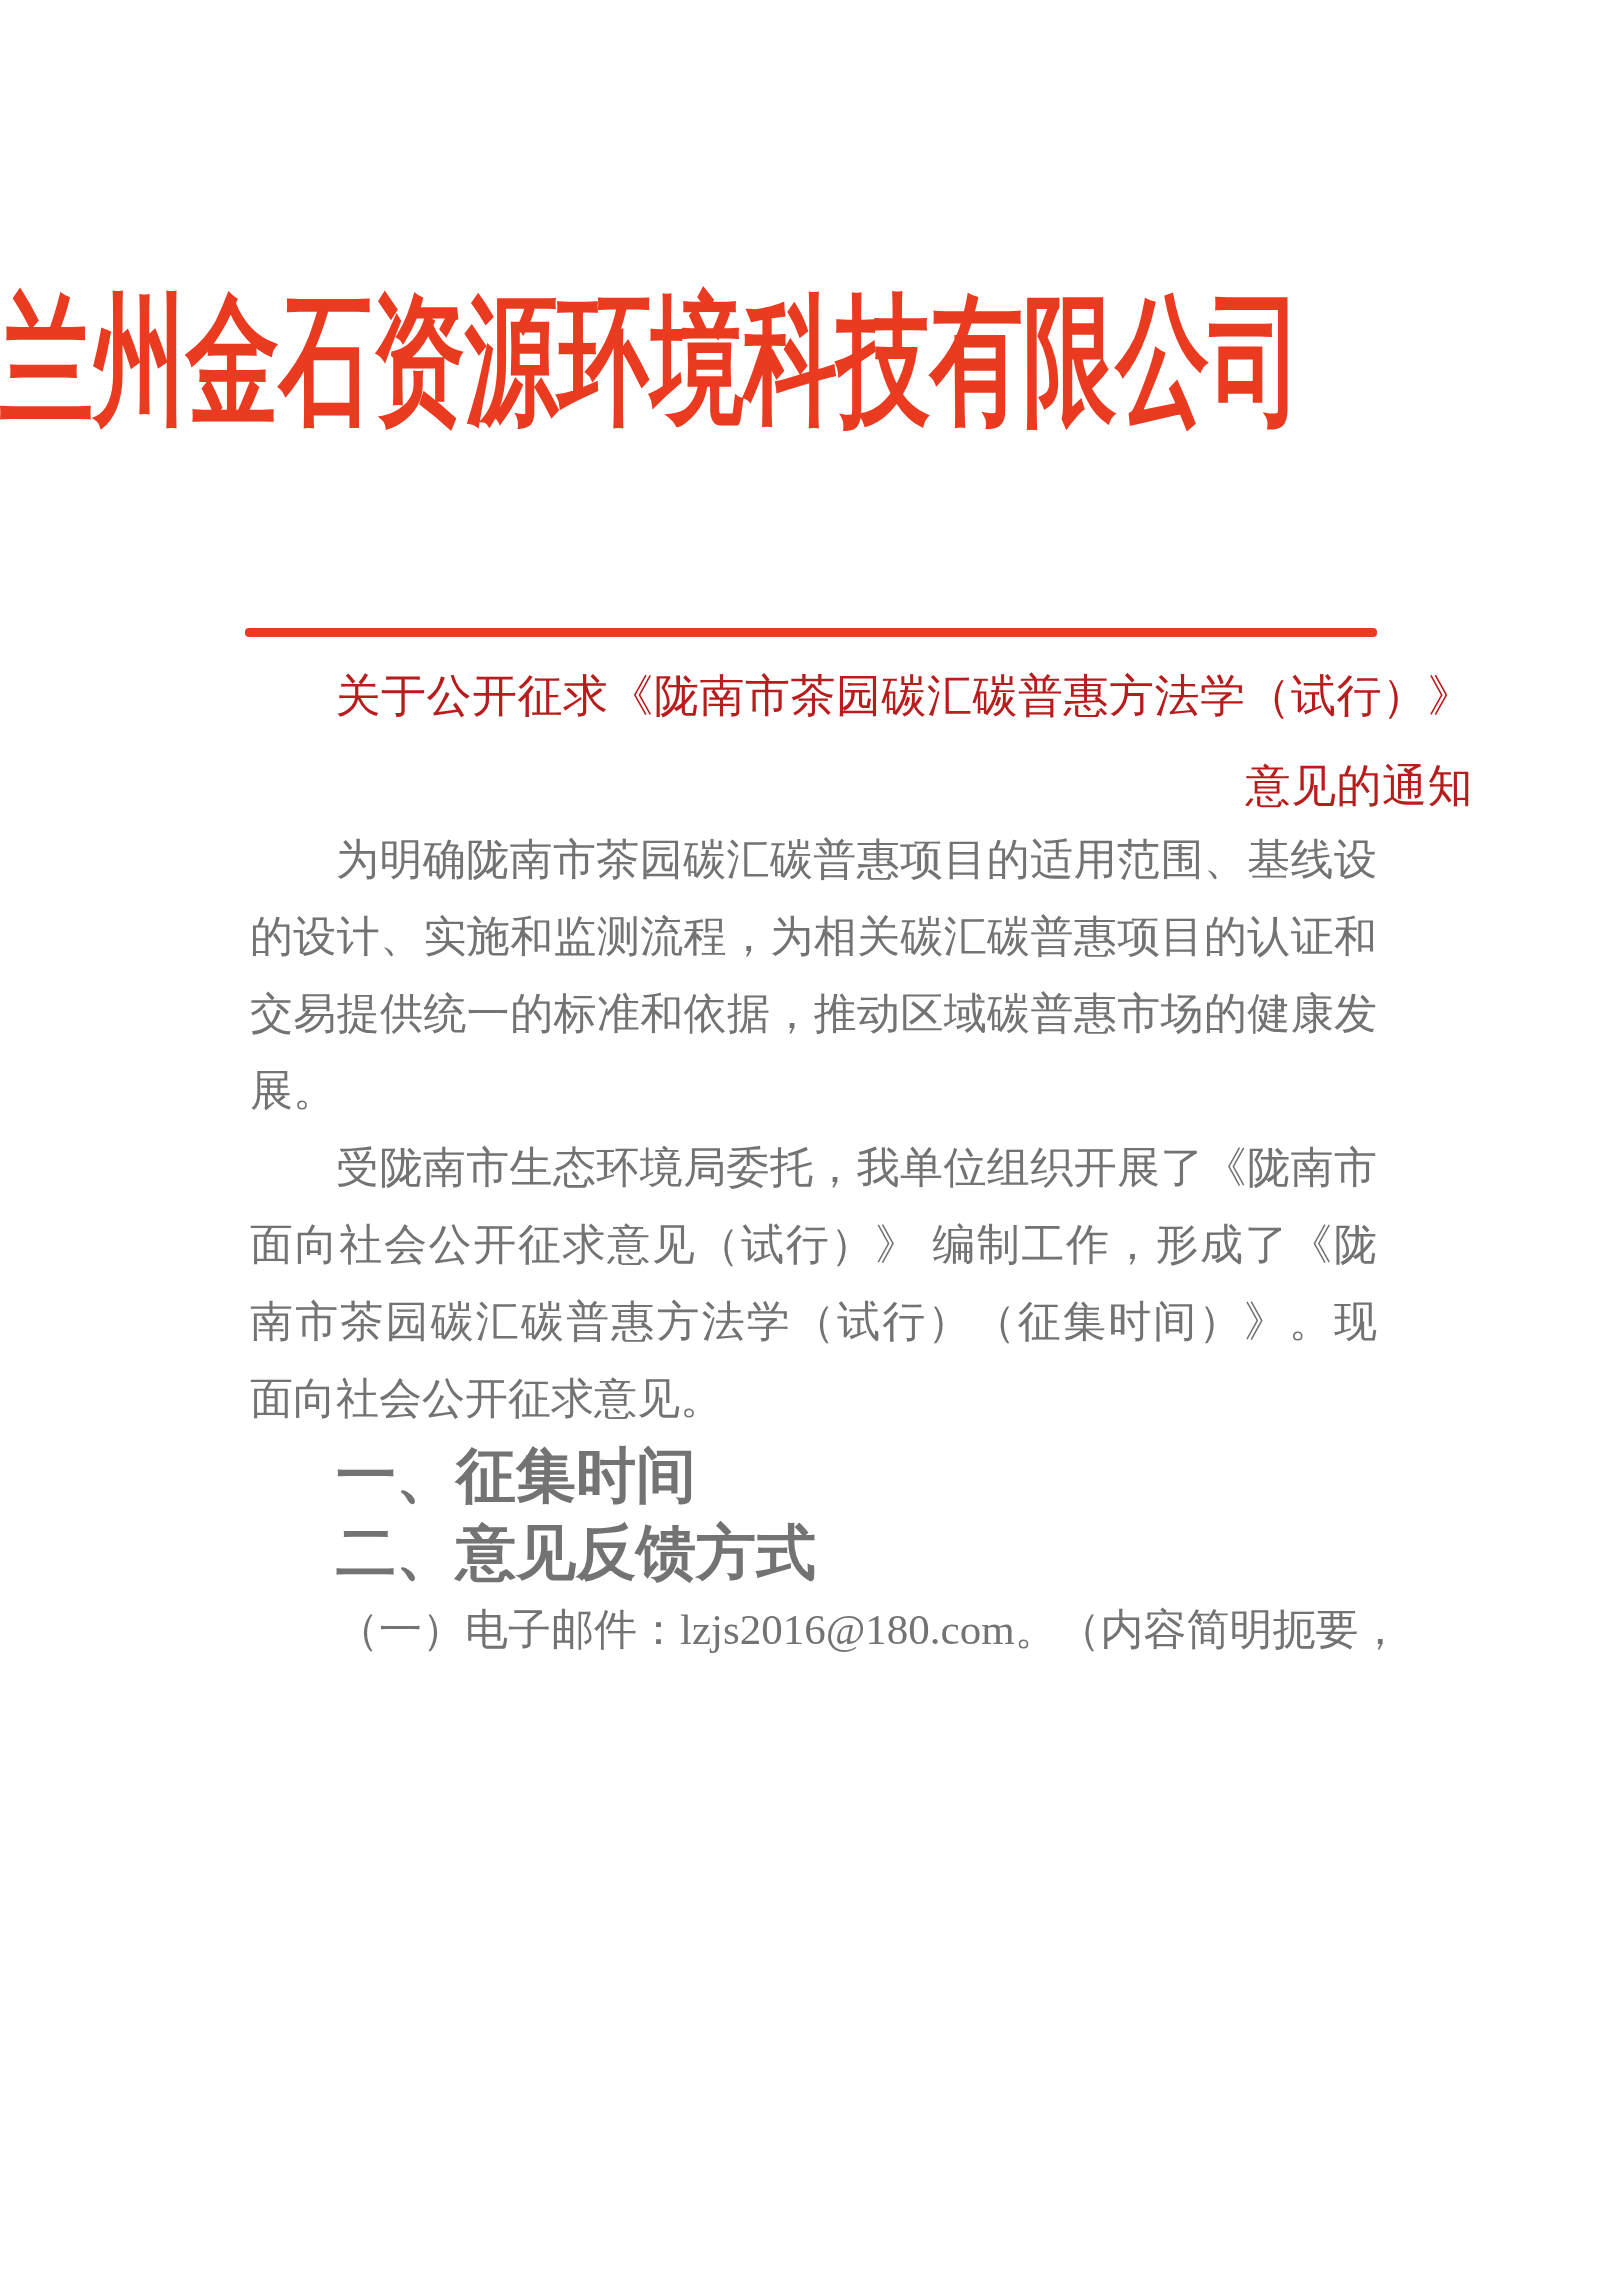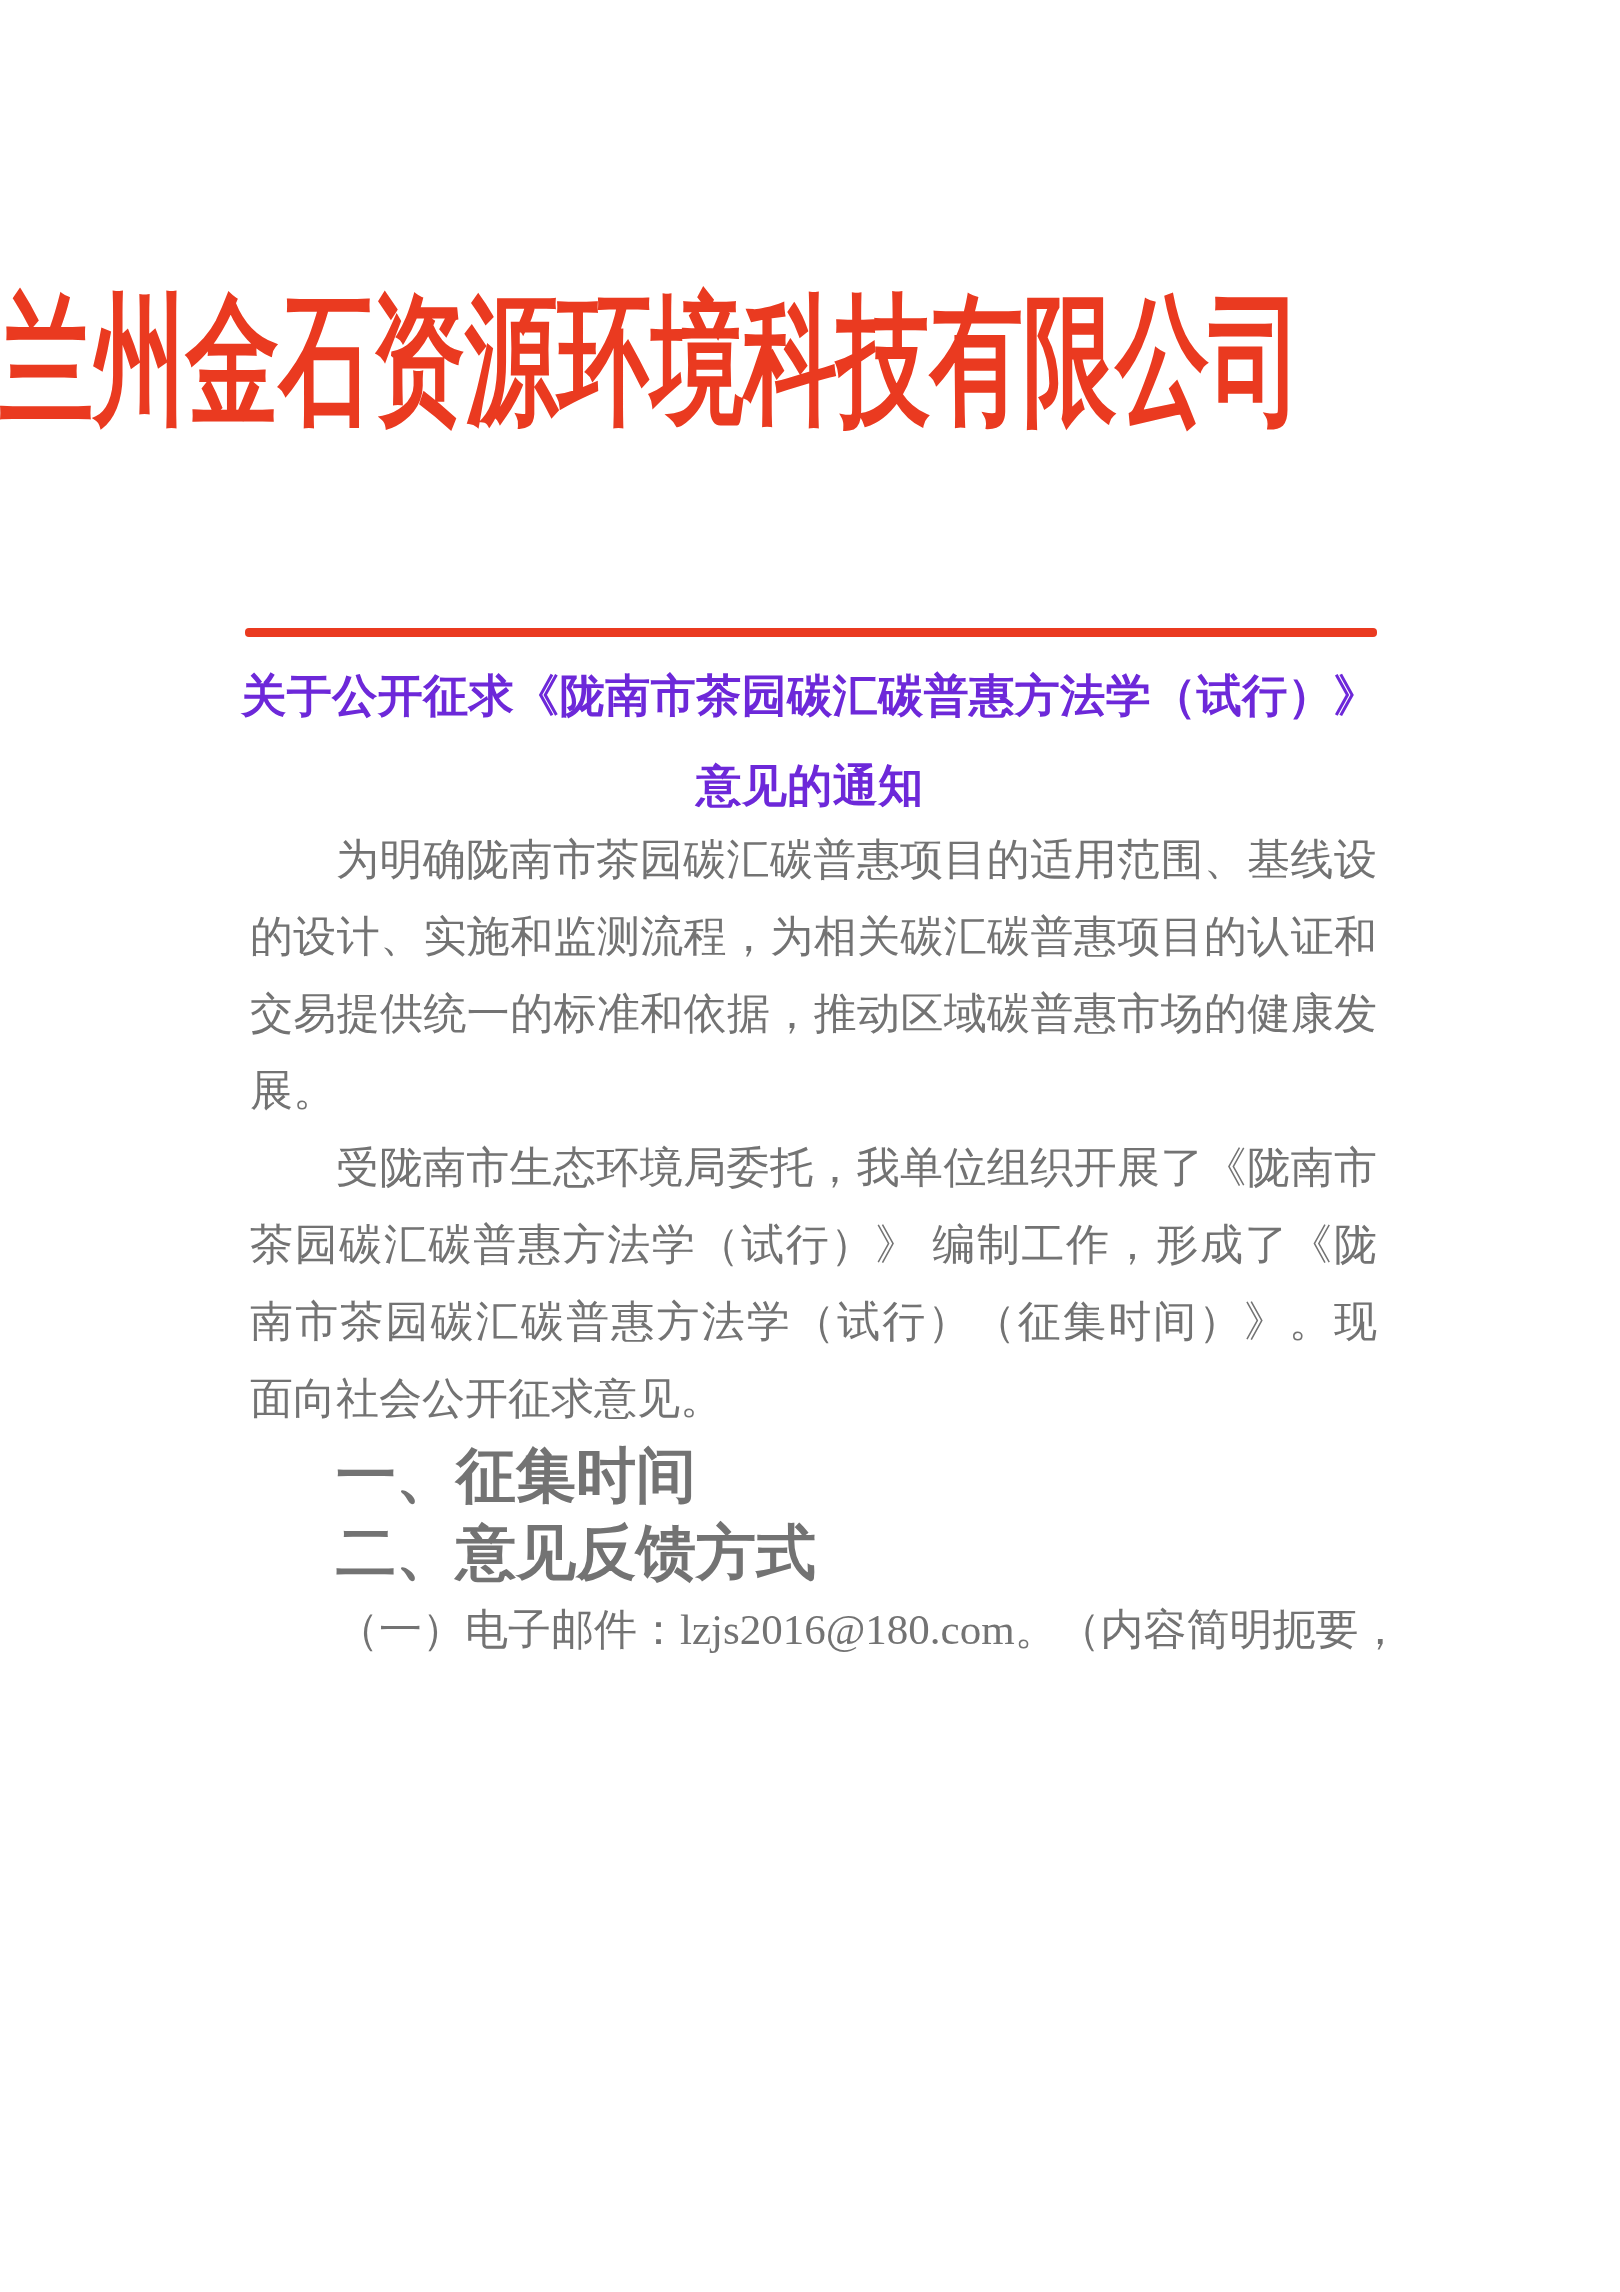--- a/index.html
+++ b/index.html
@@ -41,23 +41,23 @@
     width: 1132px; height: 8.8px;
     background: #ea3a20;
     border-radius: 3.9px;
   }
 
   
   .doc-title {
     position: absolute;
     left: 147px; top: 651px;
     width: 1326px;
-    text-align: center;
-    color: #6d28d9;
-    font-weight: 700;
+    text-align: right;
+    color: #b91c1c;
+    font-weight: 400;
   }
   .title-line {
     font-size: 45px;
     line-height: 90px;
     height: 90px;
     letter-spacing: 0.5px;
     white-space: nowrap;
   }
 
   
@@ -101,21 +101,21 @@
     <div class="title-line">关于公开征求《陇南市茶园碳汇碳普惠方法学（试行）》</div>
     <div class="title-line">意见的通知</div>
   </div>
 
   <div class="body-text">
     <div class="line indent fill">为明确陇南市茶园碳汇碳普惠项目的适用范围、基线设</div>
     <div class="line fill">的设计、实施和监测流程，为相关碳汇碳普惠项目的认证和</div>
     <div class="line fill">交易提供统一的标准和依据，推动区域碳普惠市场的健康发</div>
     <div class="line">展。</div>
     <div class="line indent fill">受陇南市生态环境局委托，我单位组织开展了《陇南市</div>
-    <div class="line fill">茶园碳汇碳普惠方法学（试行）》 编制工作，形成了《陇</div>
+    <div class="line fill">面向社会公开征求意见（试行）》 编制工作，形成了《陇</div>
     <div class="line fill">南市茶园碳汇碳普惠方法学（试行）（征集时间）》。现</div>
     <div class="line">面向社会公开征求意见。</div>
     <div class="line indent head">一、征集时间</div>
     <div class="line indent head">二、意见反馈方式</div>
     <div class="line indent">（一）电子邮件：lzjs2016@180.com。（内容简明扼要，</div>
   </div>
 
 </div>
 
 

